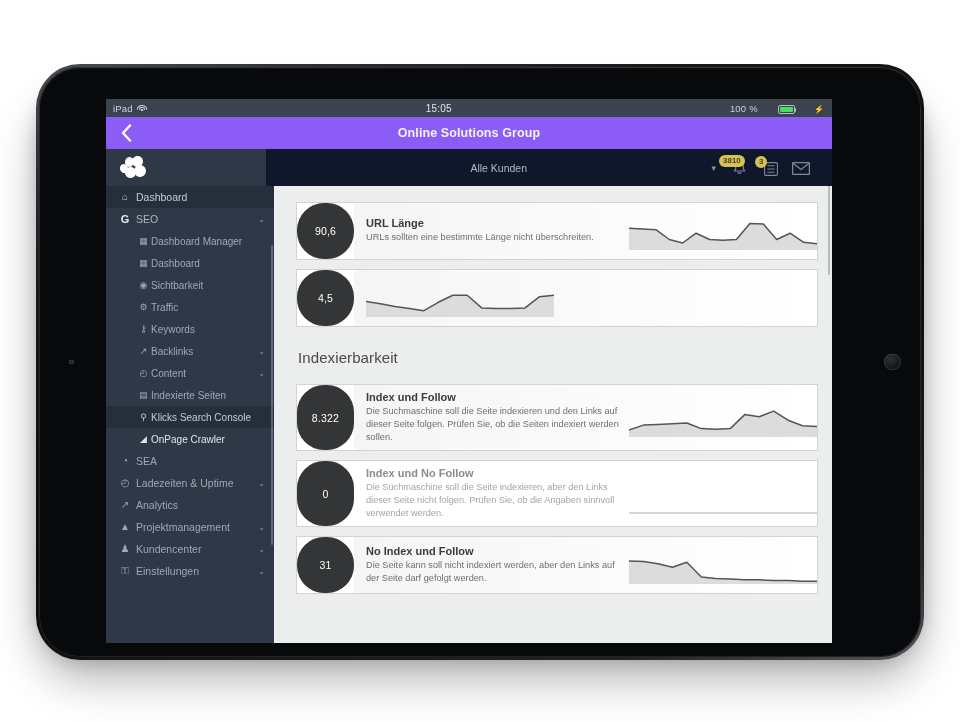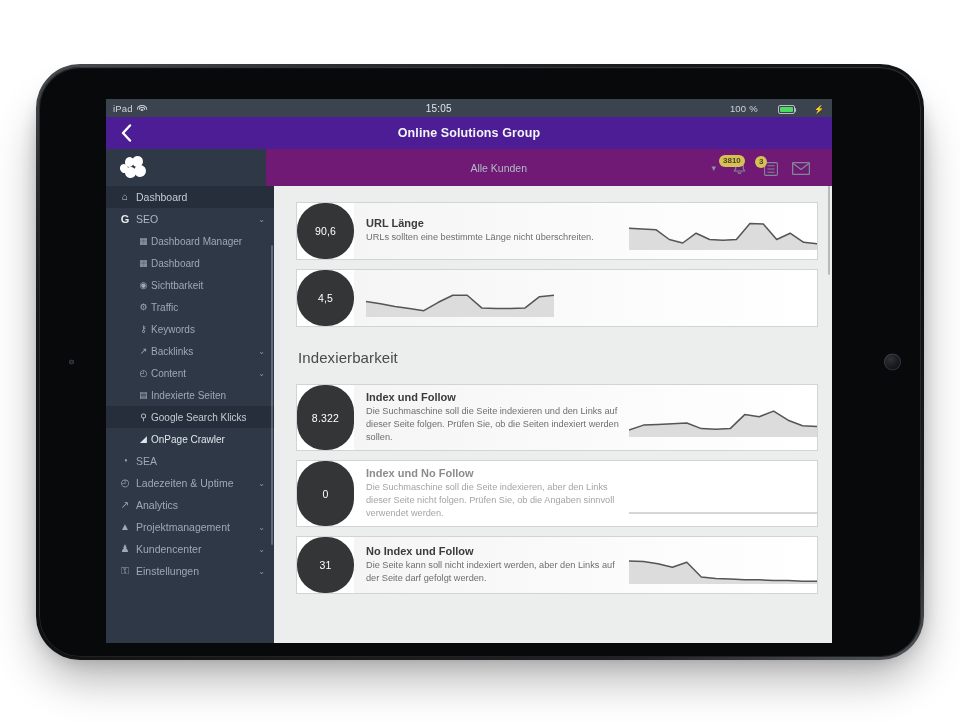--- a/index.html
+++ b/index.html
@@ -75,21 +75,21 @@
   .wifi-ico i:nth-child(1){ width:11px; height:5px; top:0; }
   .wifi-ico i:nth-child(2){ width:7px; height:3.4px; top:2.4px; }
   .wifi-ico i:nth-child(3){ width:3px; height:2px; top:4.6px; background:#cfd4da; border-radius:50%; border:none; }
   .battery { width:17px; height:8.5px; border:1px solid #b8bec6; border-radius:2px; position:relative; padding:1px; }
   .battery::after{ content:""; position:absolute; right:-2.6px; top:2px; width:1.6px; height:4px; background:#b8bec6; border-radius:0 1px 1px 0;}
   .battery span{ display:block; height:100%; background:#4cd964; border-radius:1px; }
   .bolt { color:#cfd4da; font-size:8px; }
 
   
   #navbar {
-    height: 32px; background: #4c1d95;
+    height: 32px; background: #8b5cf6;
     display: flex; align-items: center; position: relative;
   }
   #back-btn {
     width: 40px; height: 32px; display:flex; align-items:center; justify-content:center;
     cursor: pointer;
   }
   #back-btn svg { display:block; }
   #nav-title {
     position: absolute; left: 0; right: 0; text-align: center;
     color: #f2f4f6; font-size: 12.5px; font-weight: 600; letter-spacing: .1px;
@@ -269,21 +269,21 @@
                   <span class="ico">◴</span>
                   <span class="lbl">Content</span>
                   <span class="chev">⌄</span>
                 </div>
                 <div class="nav-item lvl1">
                   <span class="ico">▤</span>
                   <span class="lbl">Indexierte Seiten</span>
                 </div>
                 <div class="nav-item lvl1 active-dark">
                   <span class="ico">⚲</span>
-                  <span class="lbl">Google Search Klicks</span>
+                  <span class="lbl">Klicks Search Console</span>
                 </div>
                 <div class="nav-item lvl1 current">
                   <span class="ico">◢</span>
                   <span class="lbl">OnPage Crawler</span>
                 </div>
                 <div class="nav-item lvl0">
                   <span class="ico">◔</span>
                   <span class="lbl">SEA</span>
                 </div>
                 <div class="nav-item lvl0">
@@ -386,21 +386,21 @@
                         <polyline points="0.0,17.9 14.5,18.6 28.9,20.7 43.4,24.2 57.8,19.3 72.3,34.0 86.8,35.4 101.2,36.1 115.7,36.8 130.2,36.8 144.6,37.5 159.1,37.5 173.5,38.2 188.0,38.2" fill="none" stroke="#555555" stroke-width="1.5" stroke-linejoin="round"></polyline>
                       </svg>
                     </div>
                   </div>
                 </div>
               </div>
             <div id="content-scroll"></div>
           </div>
         </div>
 
-        <div style="position:absolute; left:160px; top:50px; right:0; height:37px; background:#701a75;
+        <div style="position:absolute; left:160px; top:50px; right:0; height:37px; background:#0f172a;
                     display:flex; align-items:center;">
           <div style="flex:1; text-align:center; color:#b3bbc6; font-size:10.5px; padding-left:20px;">
             <span>Alle Kunden</span>
           </div>
           <div style="display:flex; align-items:center; gap:13px; padding-right:22px;">
 
             <span style="color:#8b93a0; font-size:9px;">▾</span>
 
             <div style="position:relative; width:19px; height:19px;">
               <svg width="15" height="16" viewBox="0 0 15 16" style="position:absolute;left:3px;top:3px;" aria-hidden="true">

